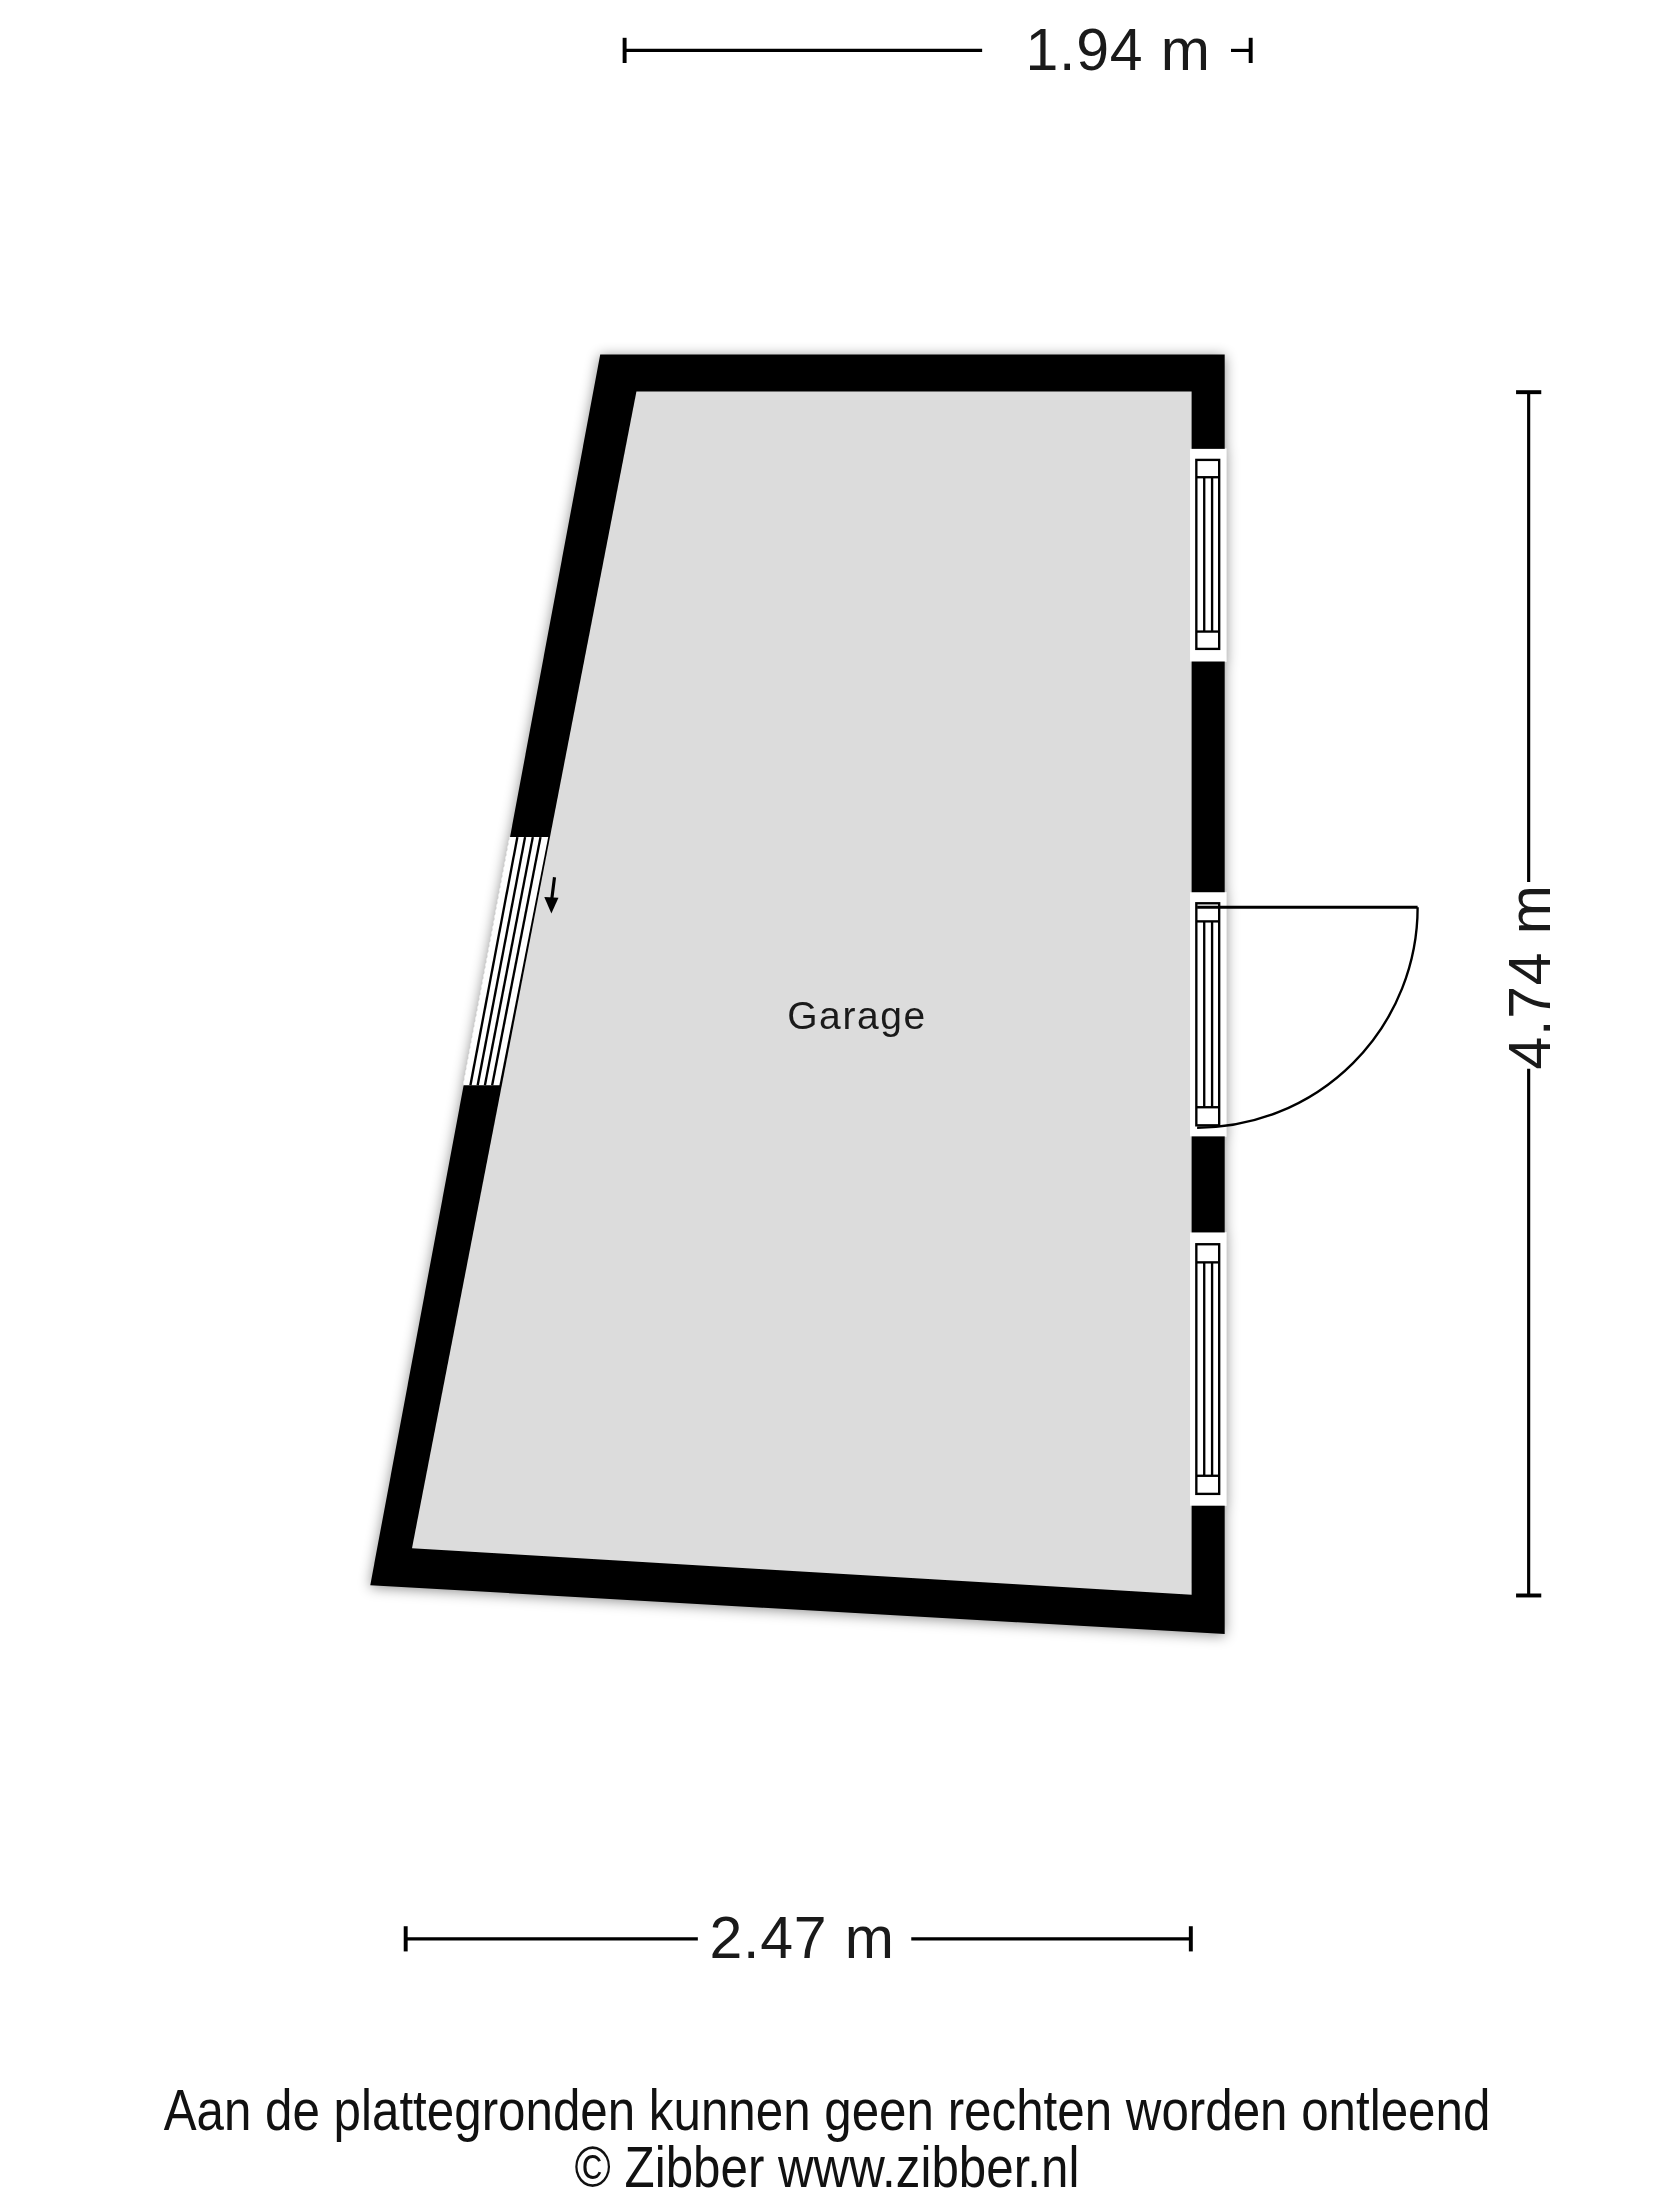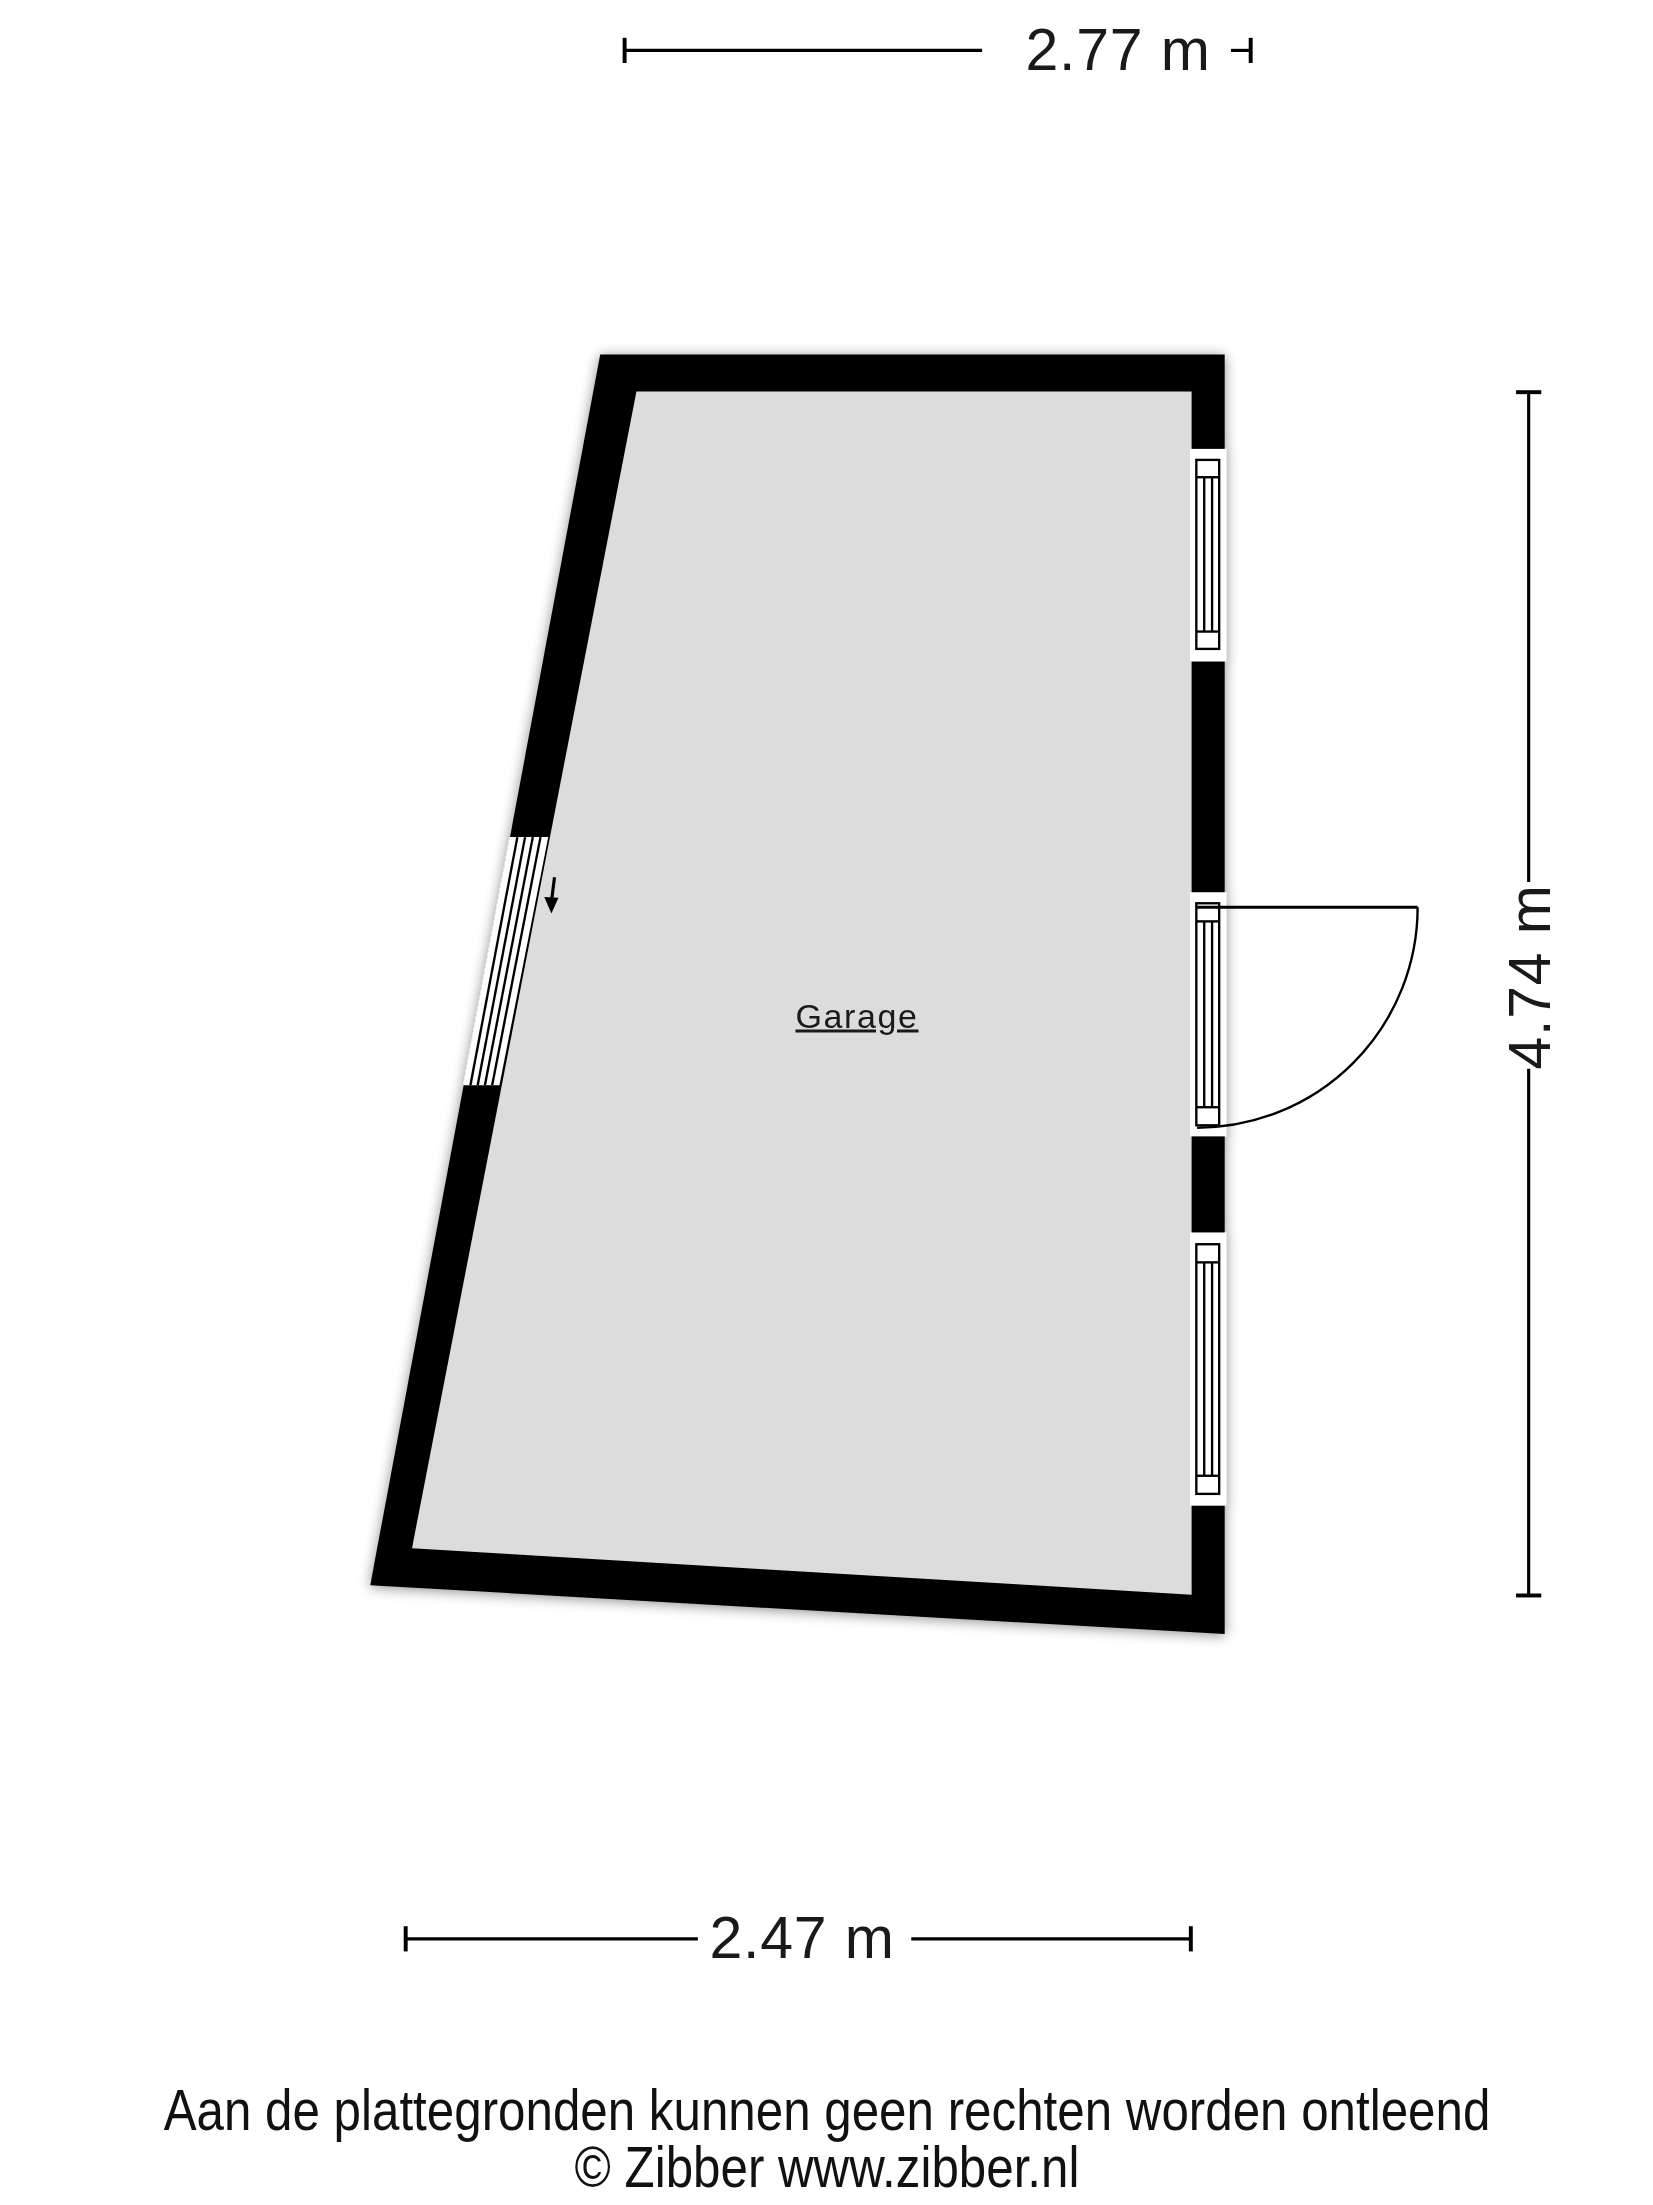--- a/index.html
+++ b/index.html
@@ -12,21 +12,21 @@
   }
   .plan-svg { position: absolute; left: 0; top: 0; }
   .label {
     position: absolute;
     transform: translate(-50%, -50%);
     white-space: nowrap;
     color: #1a1a1a;
   }
   .dim-label { font-size: 59px; letter-spacing: 0.8px; }
   .dim-label.vertical { transform: translate(-50%, -50%) rotate(-90deg); }
-  .room-label { font-size: 34px; letter-spacing: 1.6px; text-decoration: underline; }
+  .room-label { font-size: 39px; letter-spacing: 1.6px; }
   .footer-line {
     position: absolute;
     left: 827px;
     transform: translate(-50%, 0) scaleX(0.85);
     transform-origin: center top;
     font-size: 58px;
     color: #111111;
     white-space: nowrap;
   }
 </style>
@@ -107,21 +107,21 @@
   </g>
 
   <g stroke="#000000">
     <line x1="515" y1="2462" x2="886" y2="2462" stroke-width="4"></line>
     <line x1="1157" y1="2462" x2="1512" y2="2462" stroke-width="4"></line>
     <line x1="515" y1="2446" x2="515" y2="2478" stroke-width="5"></line>
     <line x1="1512" y1="2446" x2="1512" y2="2478" stroke-width="5"></line>
   </g>
 </svg>
 
-<div class="label dim-label" style="left:1118px; top:50px;">2.77 m</div>
+<div class="label dim-label" style="left:1118px; top:50px;">1.94 m</div>
 
 <div class="label dim-label vertical" style="left:1530px; top:977px;">4.74 m</div>
 
 <div class="label dim-label" style="left:802px; top:1938px;">2.47 m</div>
 
 <div class="label room-label" style="left:857px; top:1016px;">Garage</div>
 
 <div class="footer-line" style="top:2076px;">Aan de plattegronden kunnen geen rechten worden ontleend</div>
 
 <div class="footer-line" style="top:2133px;">© Zibber www.zibber.nl</div>

